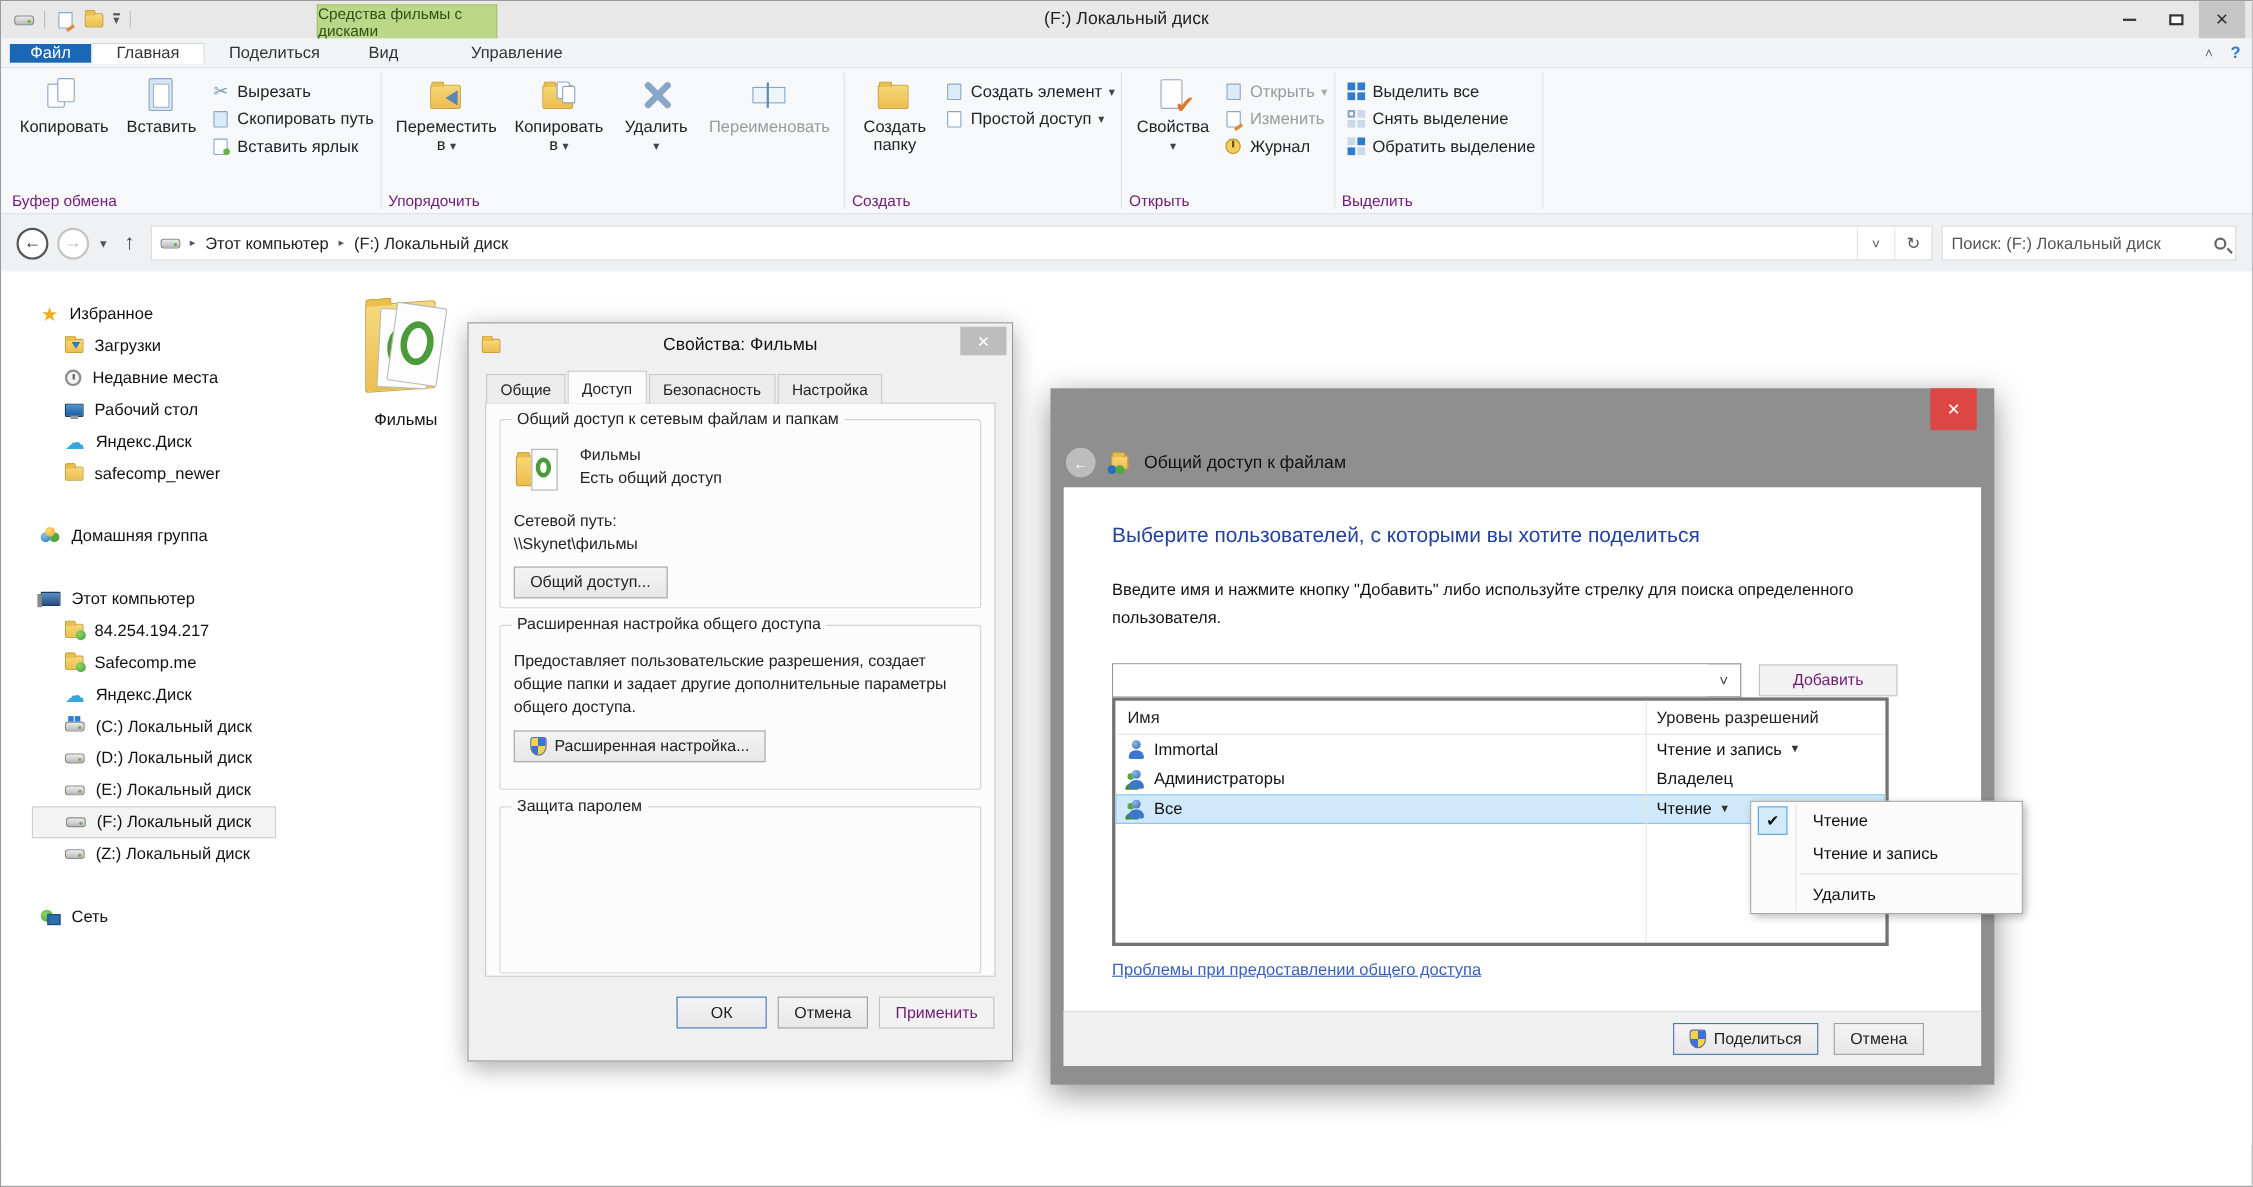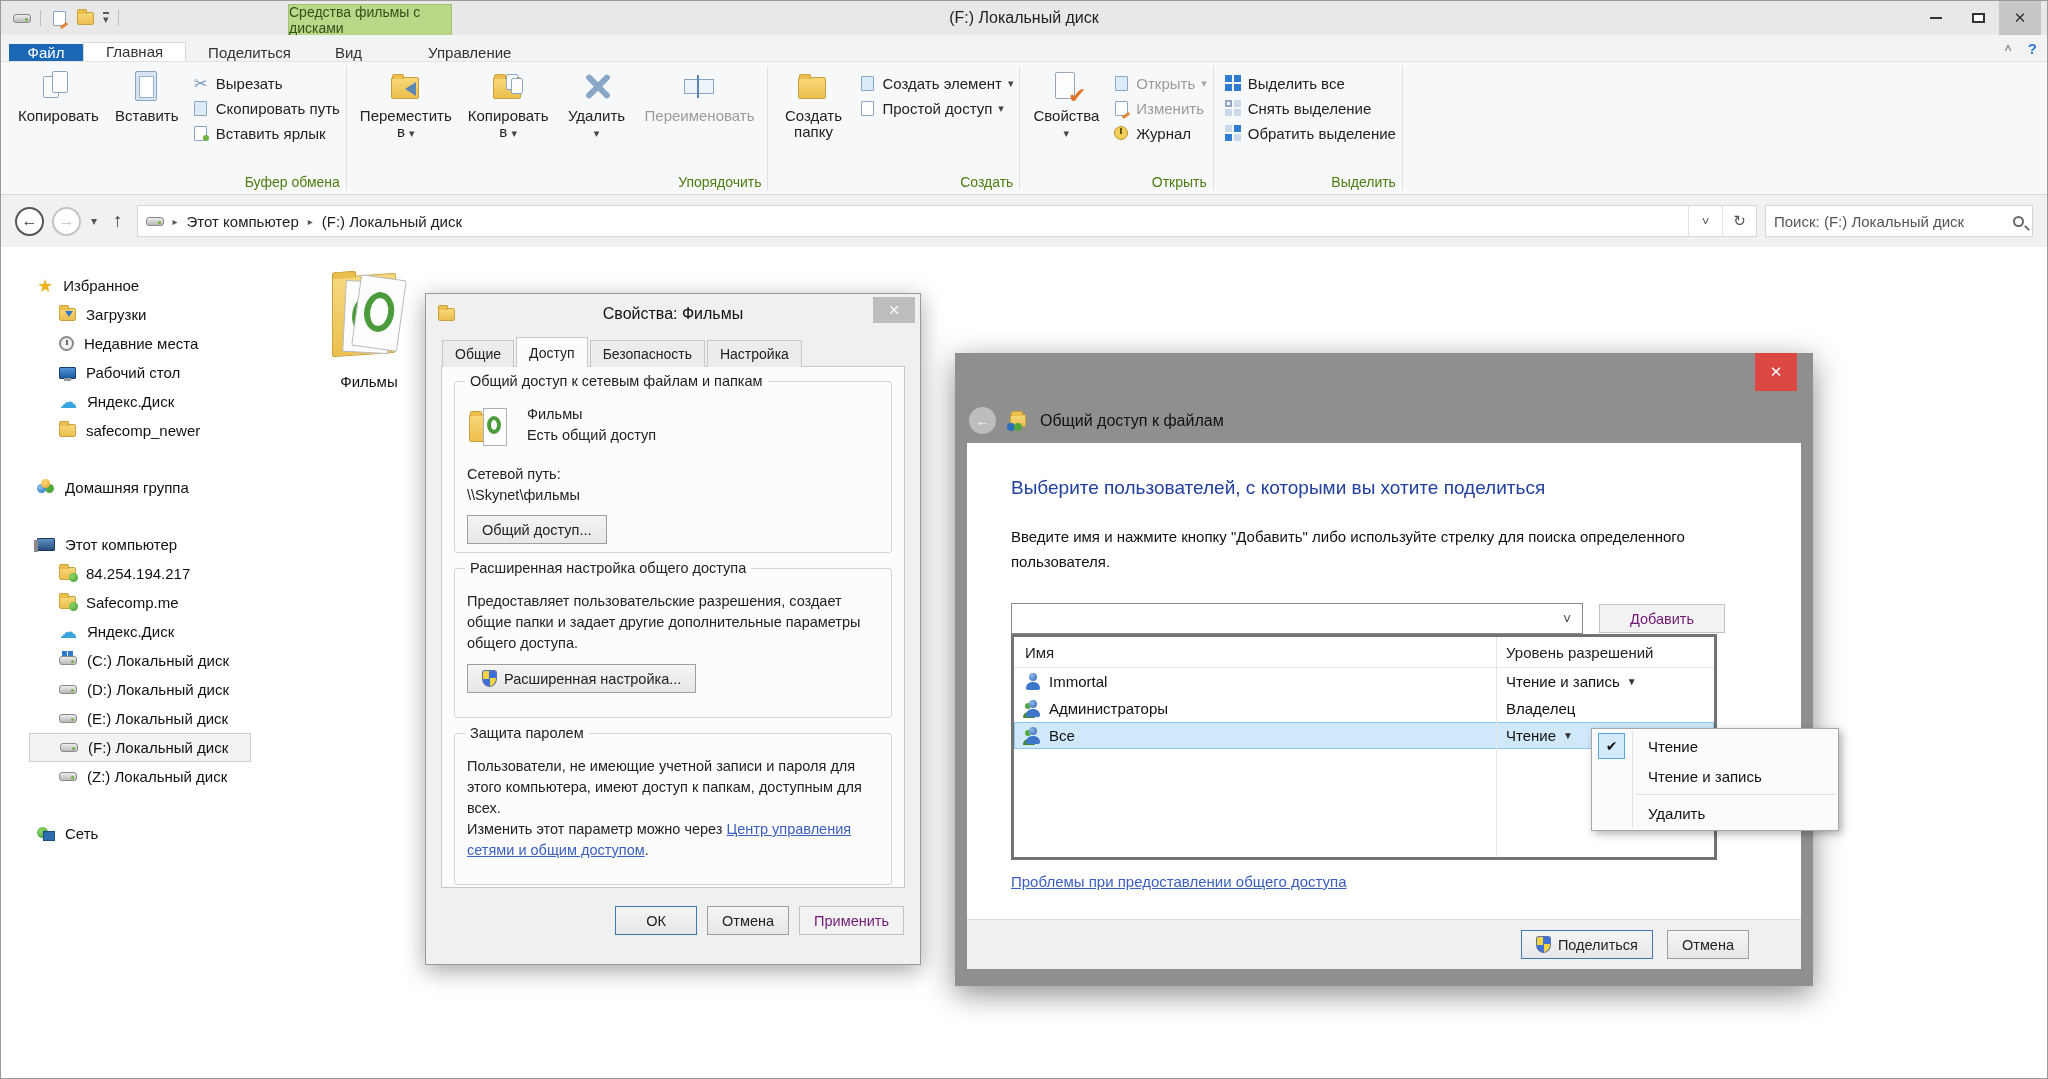--- a/index.html
+++ b/index.html
@@ -14,33 +14,33 @@
 .qcaret{font-size:11px;color:#555;border-top:2px solid #555;line-height:9px;padding-top:1px}
 .wintitle{position:absolute;left:0;right:0;text-align:center;font-size:16px;color:#222}
 .ctxtab{position:absolute;left:287px;top:3px;width:164px;height:31px;background:#bad888;border:1px solid #a3c270;border-bottom:none;color:#31511b;font-size:14px;display:flex;align-items:center;justify-content:center}
 .wincontrols{position:absolute;right:6px;top:0;height:34px;display:flex;align-items:stretch}
 .wc{width:42px;display:flex;align-items:center;justify-content:center;color:#333}
 .wc.close{background:#c6c6c6}
 .minbar{width:12px;height:2px;background:#333}
 .maxbox{width:13px;height:10px;border:2px solid #333;background:#fff}
 
 
-.tabrow{height:27px;background:#f2f3f4;border-bottom:1px solid #e3e3e3;display:flex;align-items:flex-end;position:relative}
+.tabrow{height:27px;background:#f2f3f4;border-bottom:1px solid #e3e3e3;display:flex;align-items:center;position:relative}
 .ftab{background:#1a67b5;color:#fff;width:74px;margin-left:8px;display:flex;align-items:center;justify-content:center;font-size:15px}
 .rtab{padding:0 22px;display:flex;align-items:center;color:#333}
 .rtab.active{background:#fff;border:1px solid #d8d8d8;border-bottom:1px solid #fff}
 .tabrow-right{position:absolute;right:10px;top:0;height:27px;display:flex;align-items:center;gap:16px}
 .chevup{color:#777;font-size:13px}
 .helpq{color:#2e7bd0;font-weight:bold;font-size:15px}
 
 
 .ribbon{height:133px;background:#f7f8f9;border-bottom:1px solid #d8d8d8;display:flex;align-items:stretch;padding-left:4px}
 .rgroup{display:flex;flex-direction:column;padding:2px 6px 0 6px}
 .ritems{flex:1;display:flex;align-items:flex-start;gap:2px}
-.rglabel{height:22px;text-align:right;color:#4d7c0f;font-size:14px;line-height:20px}
+.rglabel{height:22px;text-align:left;color:#701a75;font-size:14px;line-height:20px}
 .rdiv{width:1px;background:#e0e0e0;margin:4px 0 4px 0}
 .rbig{display:flex;flex-direction:column;align-items:center;padding:5px 7px 0 7px;min-width:78px;text-align:center;color:#222}
 .rbig .rlab{margin-top:5px;line-height:16px}
 .rbig .rlab2{line-height:15px;color:#222}
 .rstack{display:flex;flex-direction:column;justify-content:flex-start;gap:3px;padding-top:8px;margin-left:4px}
 .rsmall{display:flex;align-items:center;gap:6px;color:#222;white-space:nowrap;height:22px}
 .caret{font-size:11px;color:#444}
 .dis{color:#9b9b9b !important}
 .dis .caret{color:#a8a8a8}
 
@@ -578,24 +578,20 @@
       <div class="gbox" style="height:150px">
         <span class="gleg">Расширенная настройка общего доступа</span>
         <div class="gtext" style="margin-bottom:10px">Предоставляет пользовательские разрешения, создает общие папки и задает другие дополнительные параметры общего доступа.</div>
         <span class="btn">
             <i class="shield"></i>
             <span>Расширенная настройка...</span>
           </span>
       </div>
       <div class="gbox" style="height:152px">
         <span class="gleg">Защита паролем</span>
-        <div class="gtext">
-          <span>Пользователи, не имеющие учетной записи и пароля для этого компьютера, имеют доступ к папкам, доступным для всех.</span><br>
-          <span>Изменить этот параметр можно через </span><span class="alink">Центр управления сетями и общим доступом</span><span>.</span>
-        </div>
       </div>
     </div>
     <div class="pbtns">
       <span class="btn def">ОК</span>
       <span class="btn">Отмена</span>
       <span class="btn disb">Применить</span>
     </div>
   </div>
 
   <div class="sdlg">

